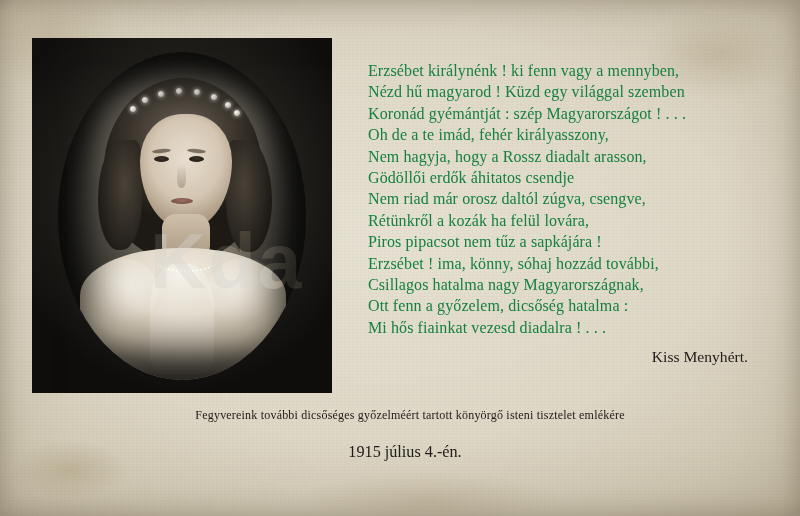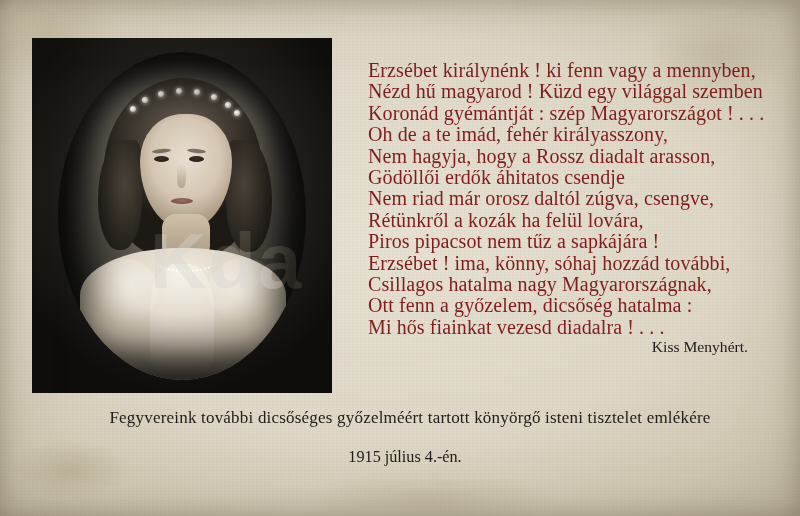--- a/index.html
+++ b/index.html
@@ -179,44 +179,45 @@
   }
 
   
   .poem {
     position: absolute;
     left: 368px;
     top: 60px;
     width: 404px;
   }
   .poem-line {
-    font-size: 20px;
+    font-size: 16px;
     line-height: 21.4px;
-    color: #7f1d1d;
+    color: #15803d;
     white-space: nowrap;
     letter-spacing: 0.1px;
   }
   .signature {
+    margin-top: 10px;
     text-align: right;
     padding-right: 24px;
     font-size: 15.6px;
     color: #22201c;
   }
 
   
   .caption {
     position: absolute;
     left: 0;
     right: 0;
     top: 408px;
     text-align: center;
     color: #22201c;
   }
   .caption-line-1 {
-    font-size: 17px;
+    font-size: 12px;
     letter-spacing: 0.2px;
     padding-left: 20px;
   }
   .caption-line-2 {
     font-size: 16.2px;
     margin-top: 20px;
     padding-left: 10px;
   }
 
   

